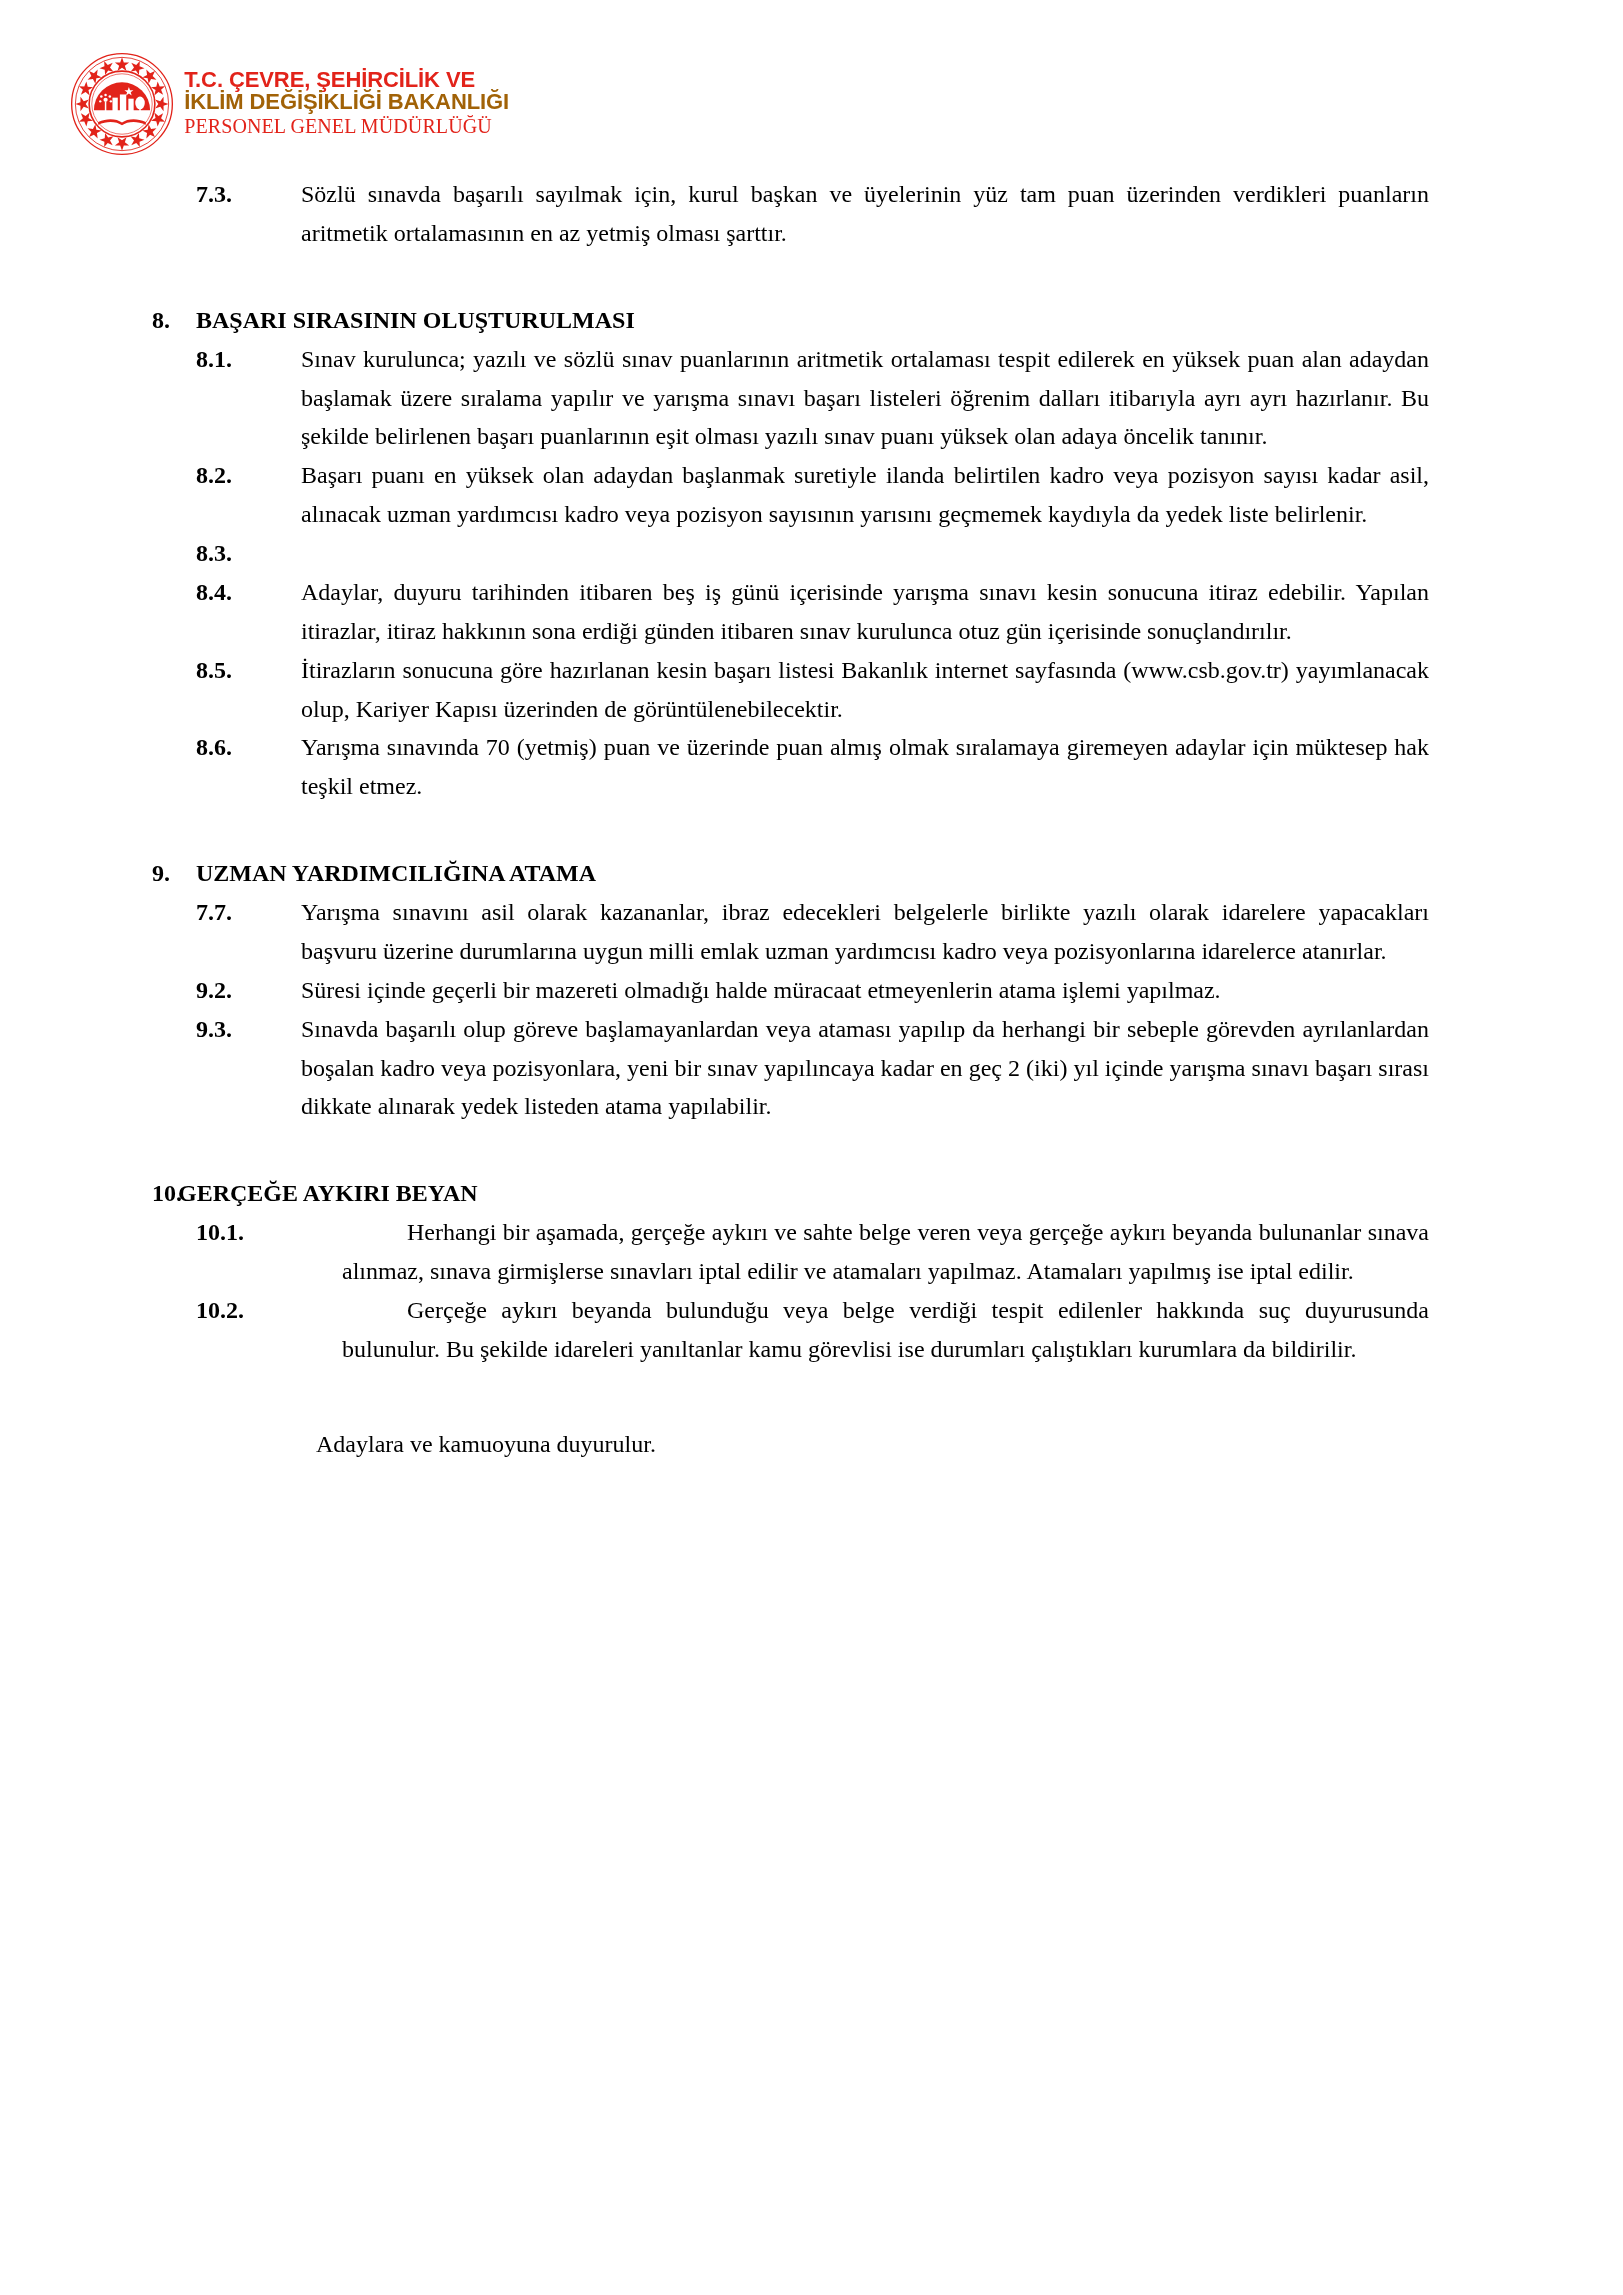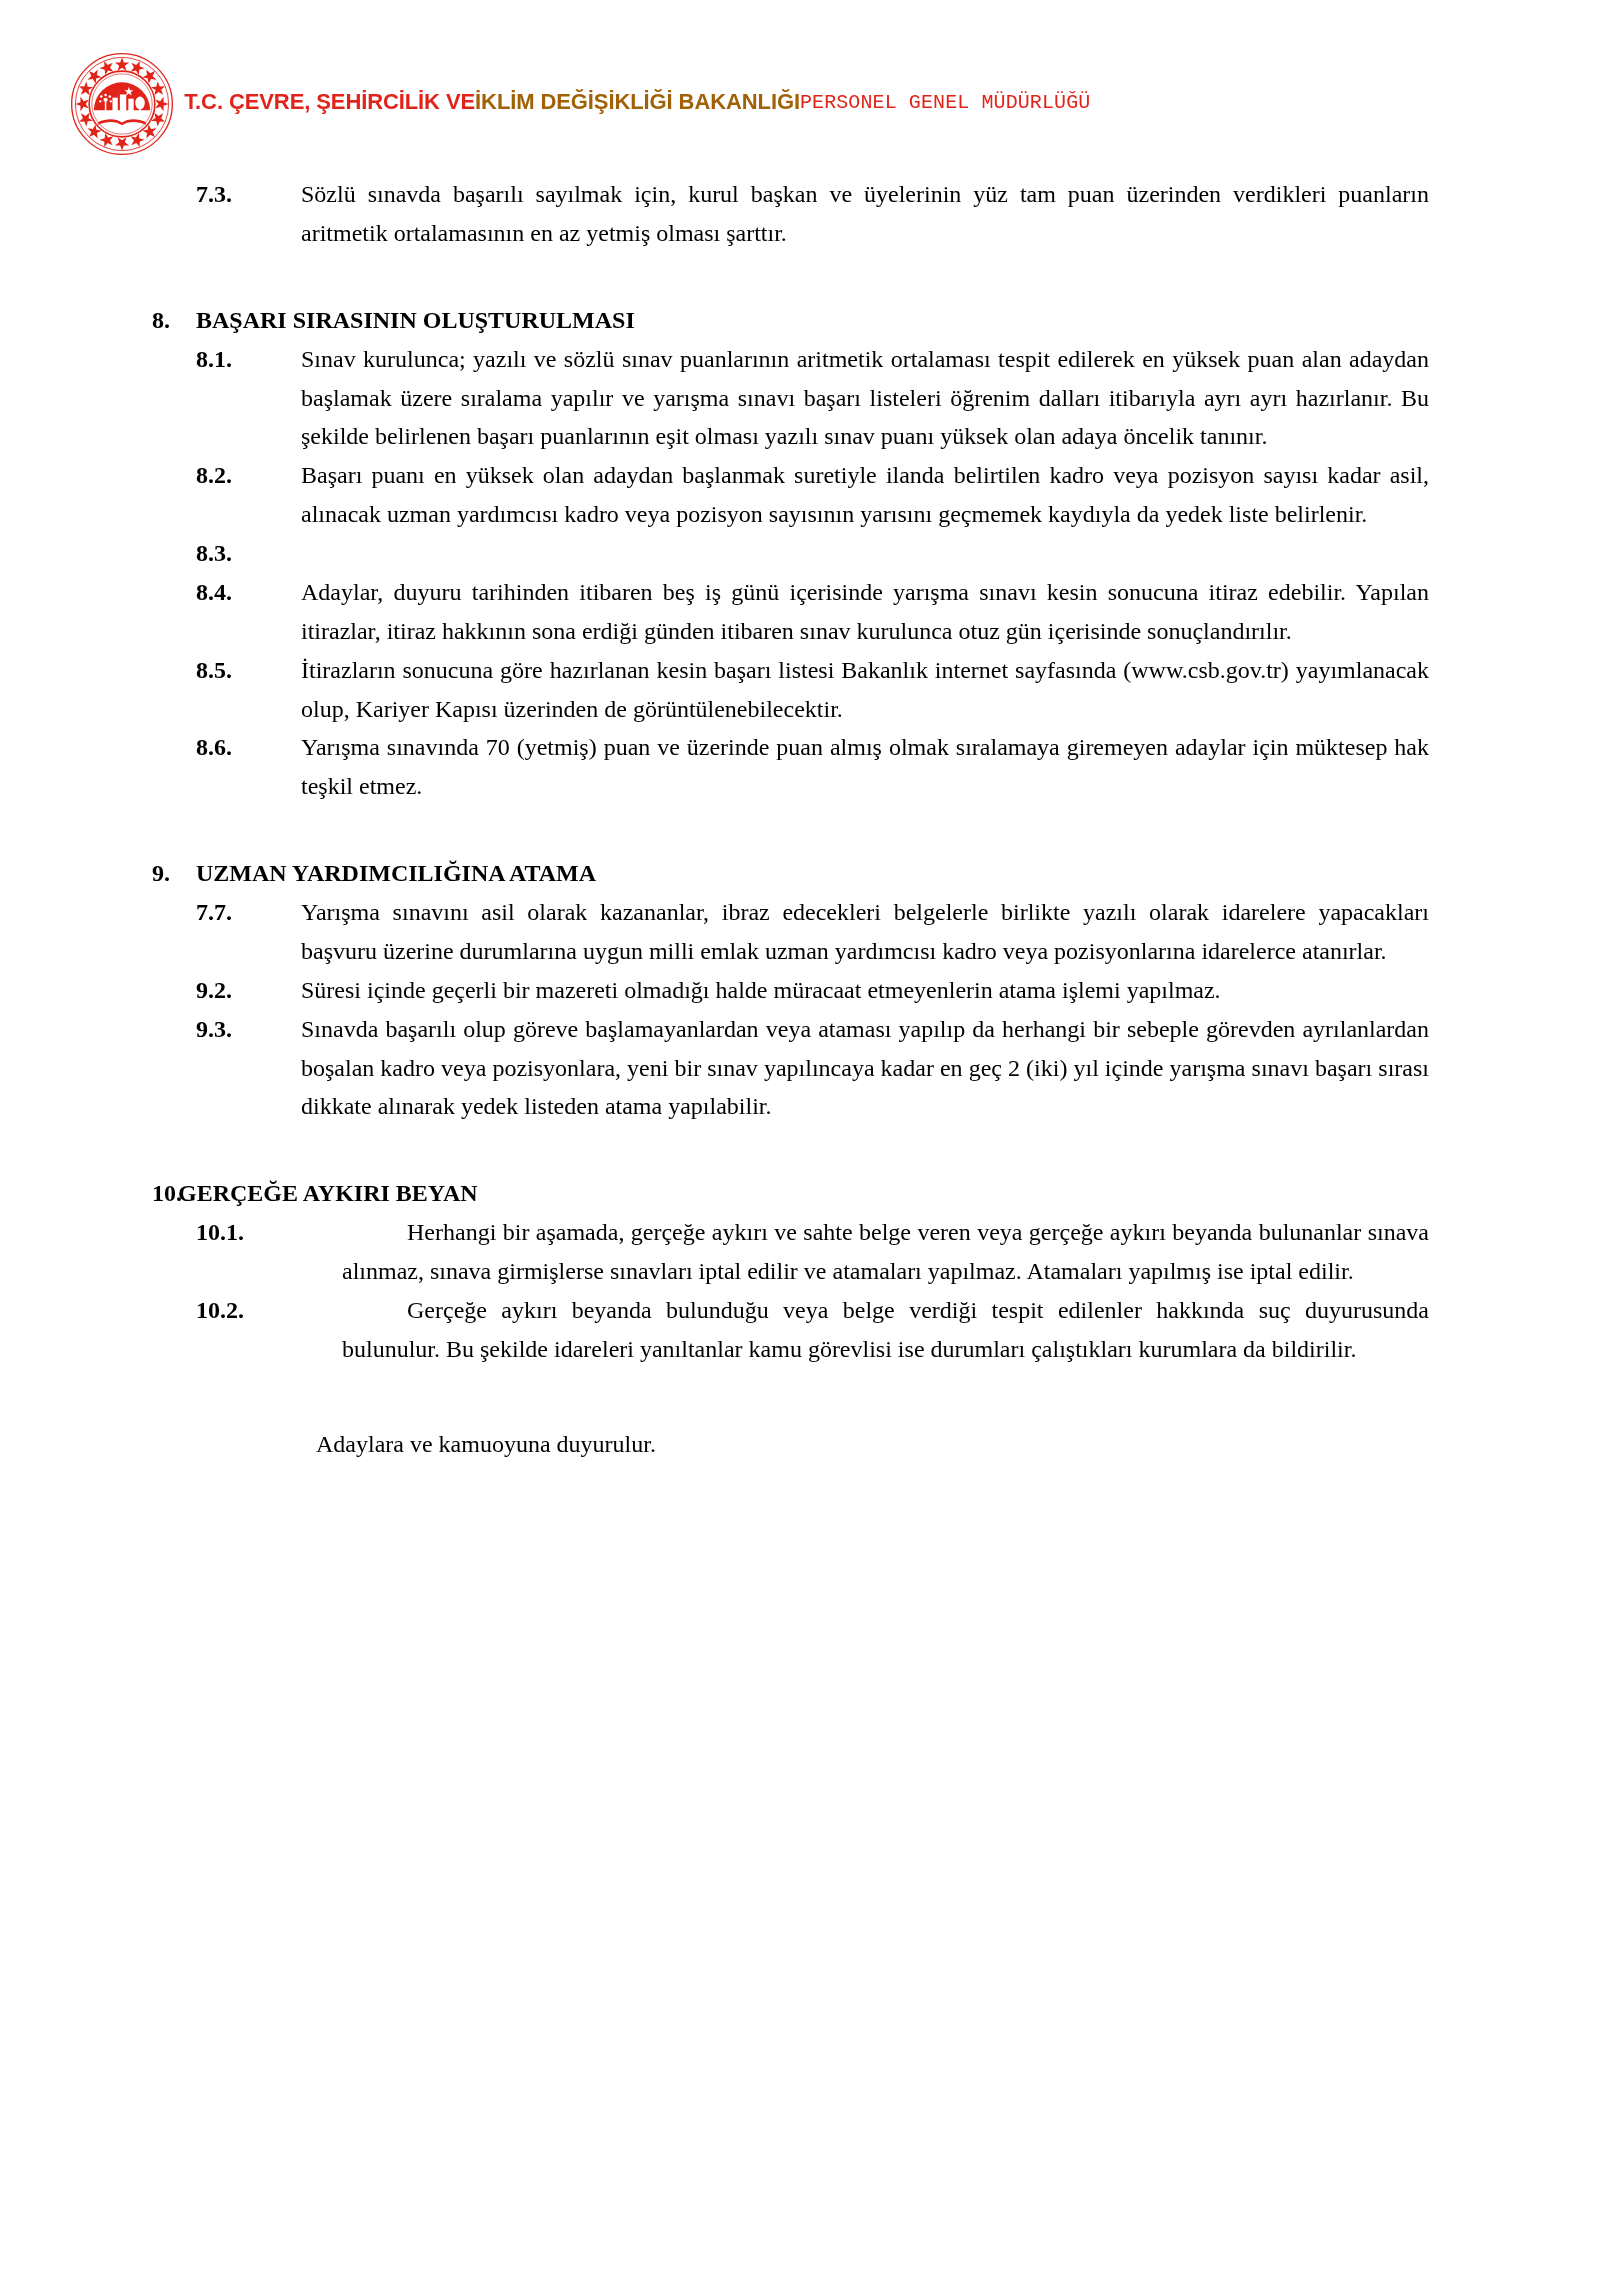--- a/index.html
+++ b/index.html
@@ -31,34 +31,34 @@
     gap: 9.2px;
   }
   .emblem {
     width: 106px;
     height: 106px;
     flex: 0 0 auto;
     display: block;
   }
   .letterhead-text {
     display: flex;
-    flex-direction: row;
+    flex-direction: column;
     justify-content: center;
     line-height: 1.03;
     padding-bottom: 2.6px;
   }
   .lh-line1, .lh-line2 {
     font-family: "Liberation Sans", "DejaVu Sans", sans-serif;
     font-weight: bold;
     font-size: 22px;
     letter-spacing: -0.1px;
     white-space: nowrap;
   }
   .lh-line3 {
-    font-family: Liberation Mono, monospace;
+    font-family: Liberation Serif, serif;
     font-weight: normal;
     font-size: 20px;
     letter-spacing: 0.1px;
     white-space: nowrap;
     margin-top: 2px;
   }
 
   
   .doc-body {
     position: absolute;

